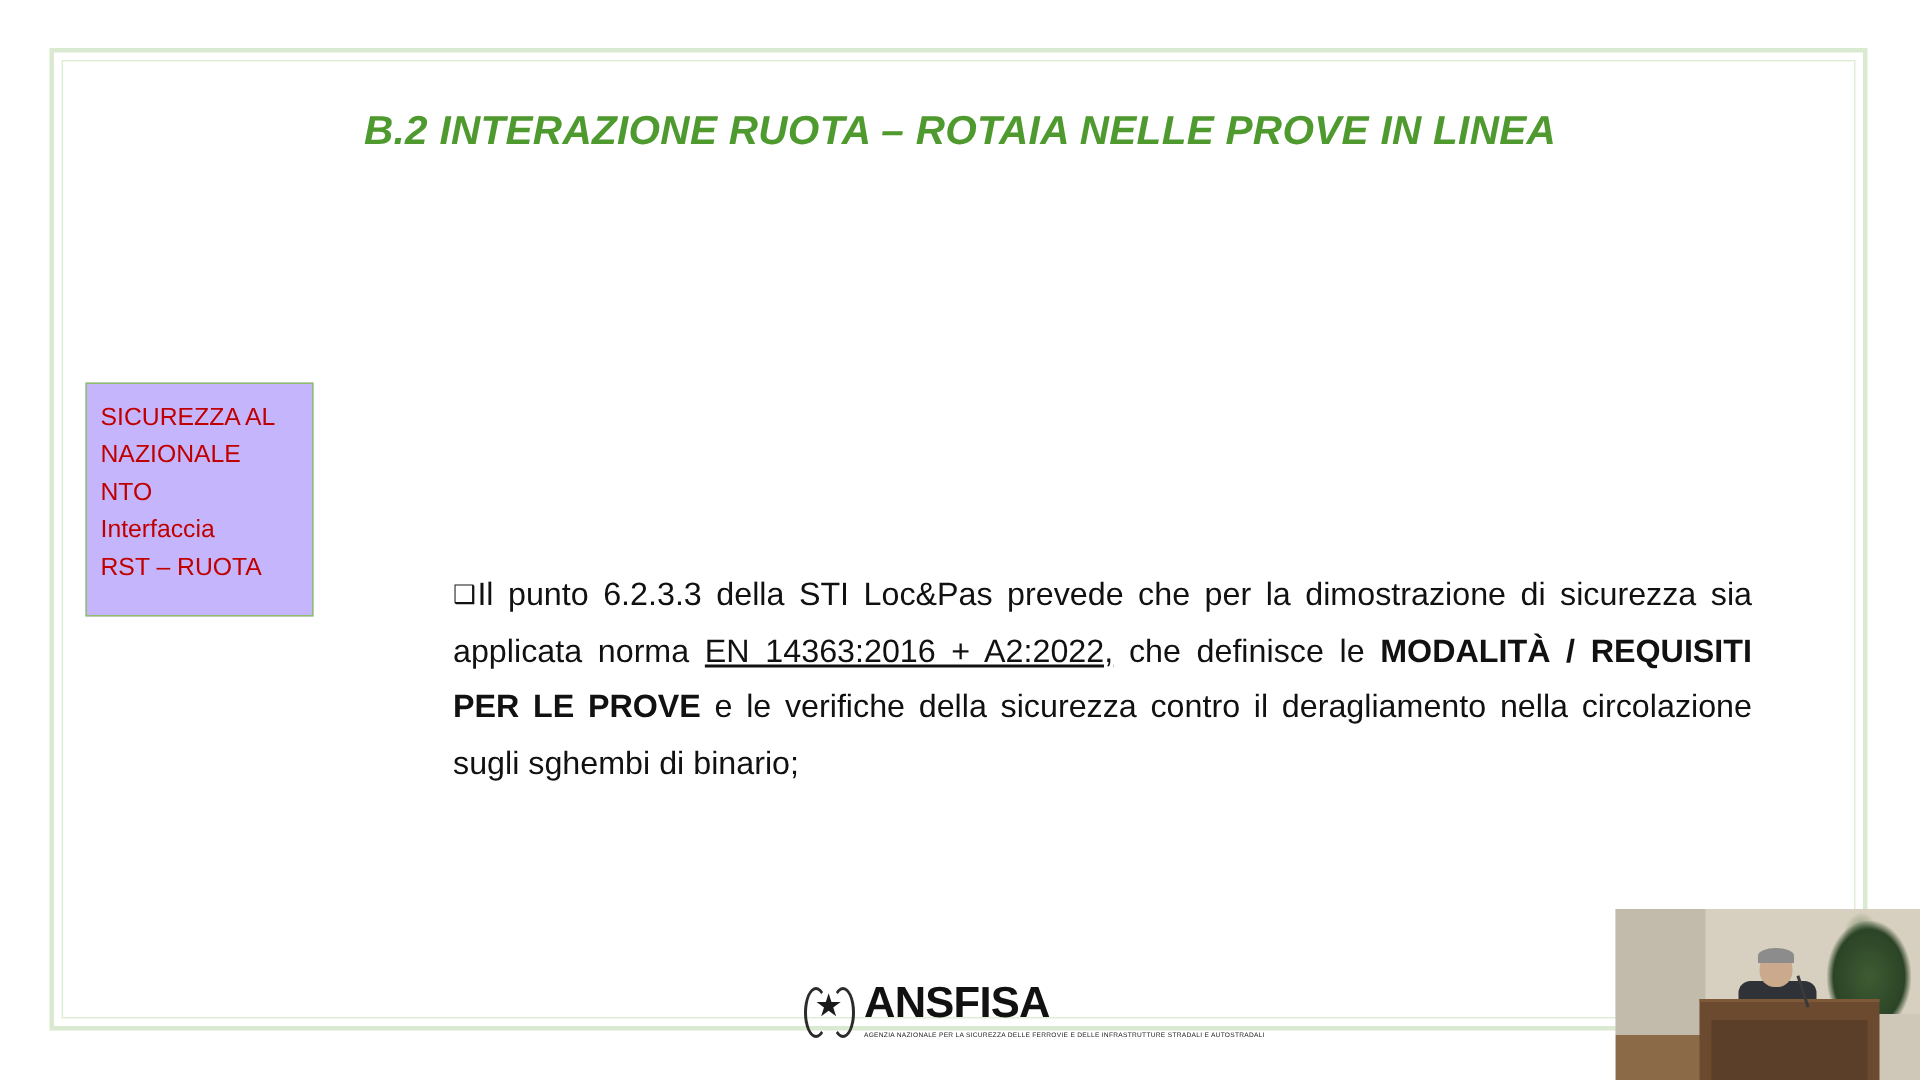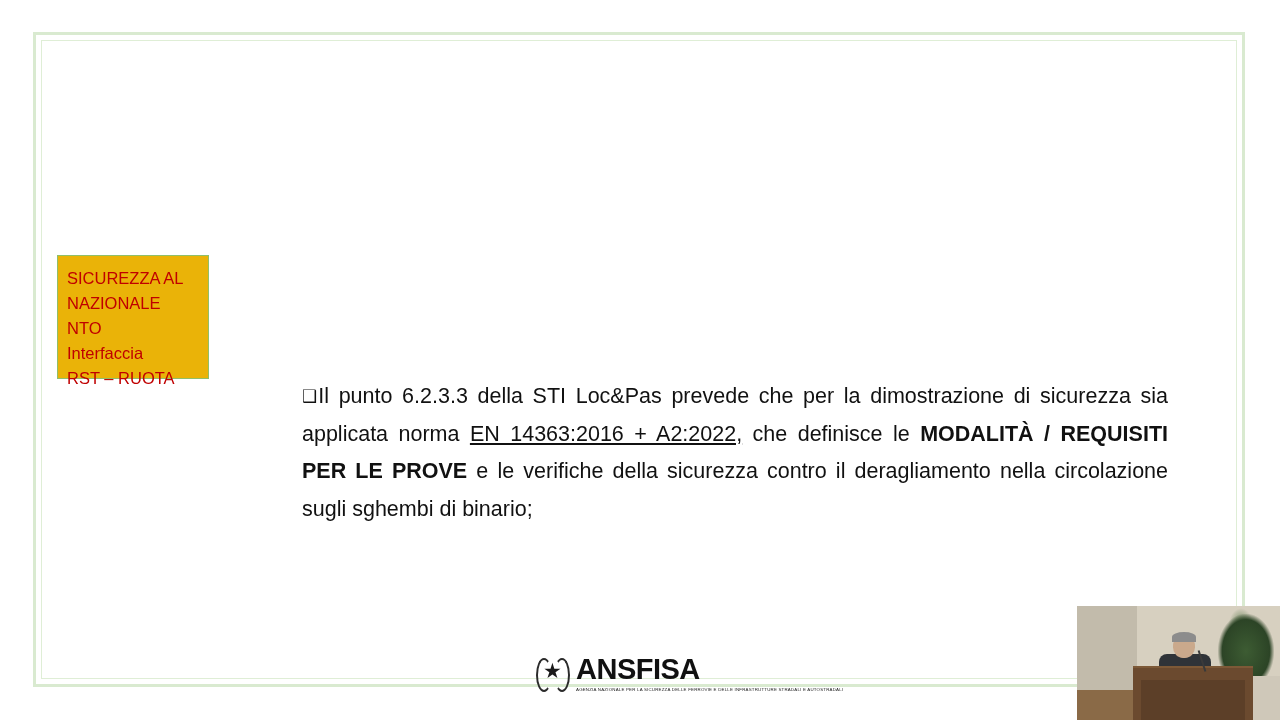--- a/index.html
+++ b/index.html
@@ -62,28 +62,28 @@
     color: #111111;
     line-height: 1.45;
   }
 
   
   .callout {
     position: absolute;
     left: 57px;
     top: 255px;
     width: 152px;
-    height: 124px;
+    height: 156px;
     border: 1.5px solid #8fbf6a;
     box-sizing: border-box;
     padding: 10px 8px 0 9px;
     color: #c00000;
     font-size: 16.5px;
     line-height: 1.52;
-    background: #eab308;
+    background: #c4b5fd;
   }
 
   .body-heading {
     position: absolute;
     left: 266px;
     top: 265px;
     width: 918px;
     font-size: 21.5px;
     font-weight: bold;
     color: #111111;
@@ -240,20 +240,21 @@
   }
 </style>
 </head>
 <body>
 
 <div class="slide">
 
   <div class="frame-outer"></div>
   <div class="frame-inner"></div>
 
+  <div class="slide-title">B.2 INTERAZIONE RUOTA – ROTAIA NELLE PROVE IN LINEA</div>
 
 
   <div class="callout">
     <div>SICUREZZA AL</div>
     <div>NAZIONALE</div>
     <div>NTO</div>
     <div>Interfaccia</div>
     <div>RST – RUOTA</div>
   </div>
 

